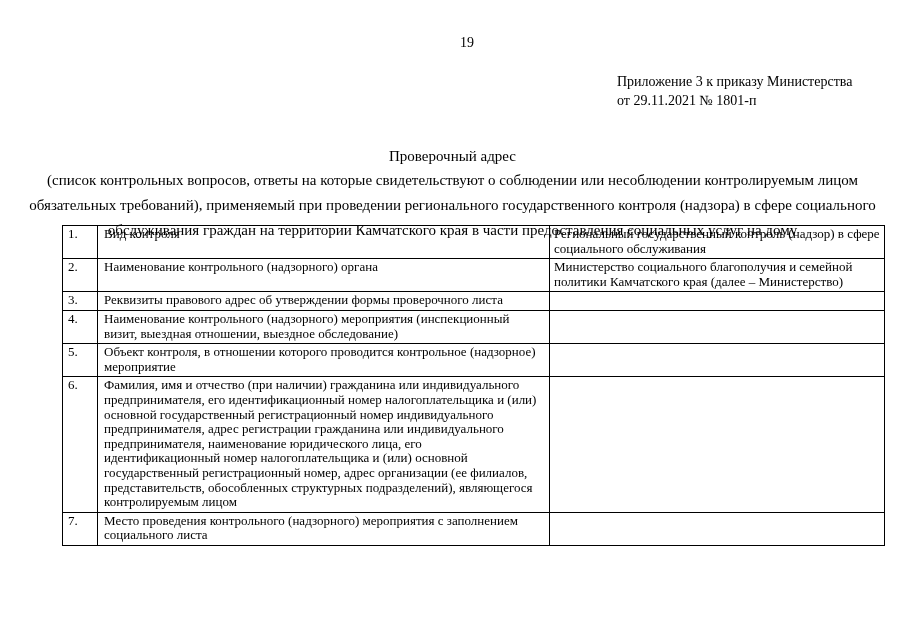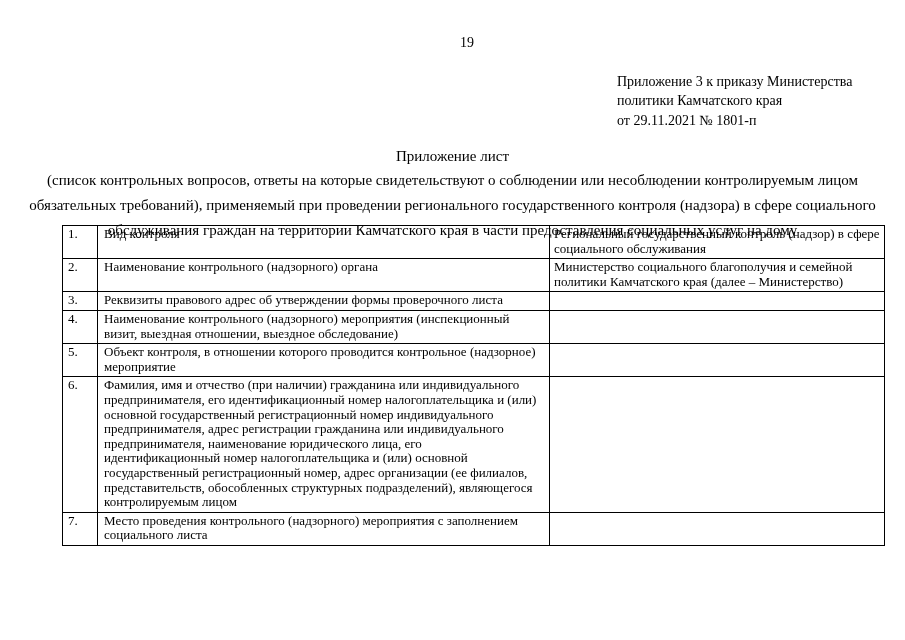--- a/index.html
+++ b/index.html
@@ -64,25 +64,24 @@
   table.checklist td.cell-q { padding-left: 6px; padding-right: 10px; margin-top: 20px; }
   table.checklist td.cell-a { padding-left: 4px; }
 </style>
 </head>
 <body>
 
 <div class="page-number">19</div>
 
 <div class="annex-block">
   <div>Приложение 3 к приказу Министерства</div>
-  <div>политики Камчатского края</div>
   <div>от 29.11.2021 № 1801-п</div>
 </div>
 
-<div class="doc-title">Приложение лист</div>
+<div class="doc-title">Проверочный адрес</div>
 
 <div class="doc-subtitle">(список контрольных вопросов, ответы на которые свидетельствуют о соблюдении или несоблюдении контролируемым лицом обязательных требований), применяемый при проведении регионального государственного контроля (надзора) в сфере социального обслуживания граждан на территории Камчатского края в части предоставления социальных услуг на дому</div>
 
 <table class="checklist">
   <colgroup>
     <col class="c-num">
       <col class="c-q">
       <col class="c-a">
   </colgroup>
   <tbody>

